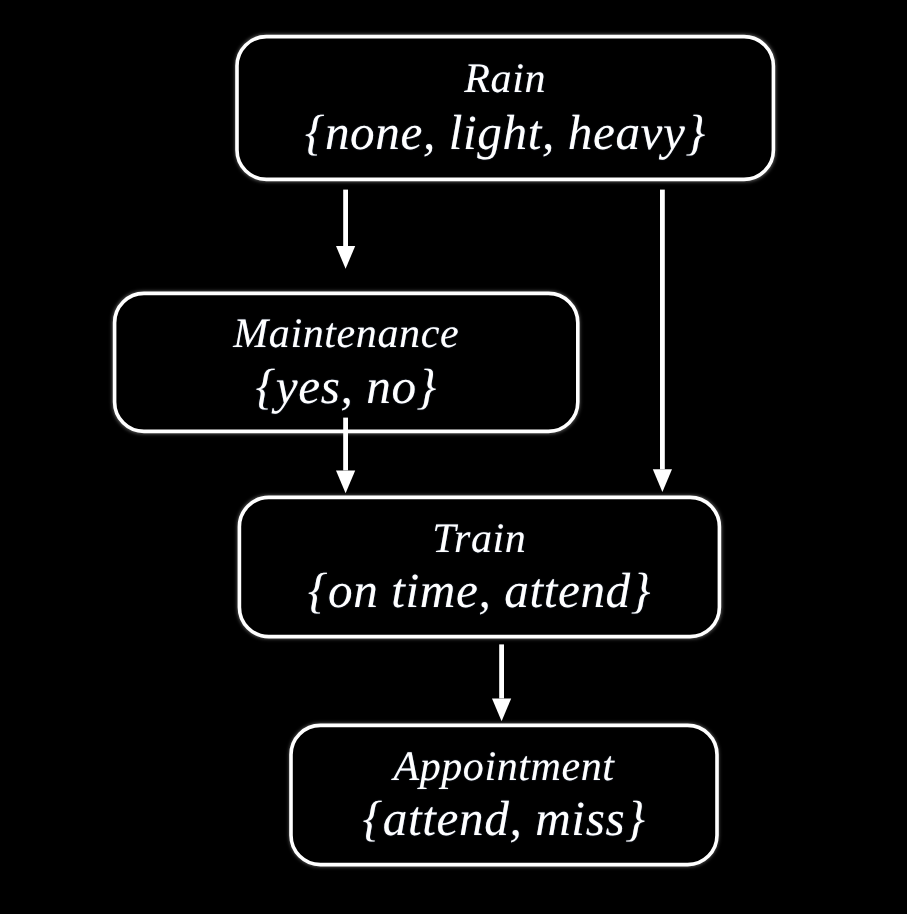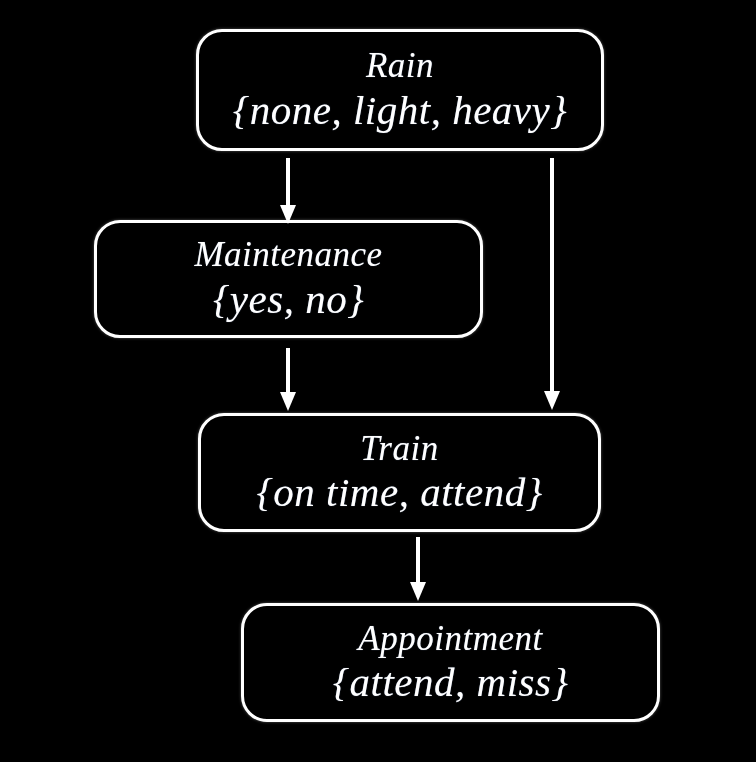--- a/index.html
+++ b/index.html
@@ -38,24 +38,24 @@
     text-shadow: 0 0 1px rgba(170,200,255,0.55);
   }
   .node-states {
     font-style: italic;
     font-size: 41px;
     letter-spacing: 0.5px;
     margin-top: 2px;
     text-shadow: 0 0 1px rgba(170,200,255,0.55);
   }
   
-  #node-rain        { left: 196px; top: 29px;  width: 408px; height: 122px; }
-  #node-maintenance { left: 94px;  top: 220px; width: 389px; height: 118px; }
+  #node-rain        { left: 196px; top: 29px;  width: 450px; height: 122px; }
+  #node-maintenance { left: 94px;  top: 243px; width: 389px; height: 118px; }
   #node-train       { left: 198px; top: 413px; width: 403px; height: 119px; }
-  #node-appointment { left: 241px; top: 603px; width: 419px; height: 119px; }
+  #node-appointment { left: 241px; top: 603px; width: 358px; height: 119px; }
 
   .edge {
     position: absolute;
   }
   .edge-shaft {
     position: absolute;
     width: 4px;
     background: #ffffff;
     left: 6px;
     top: 0;

